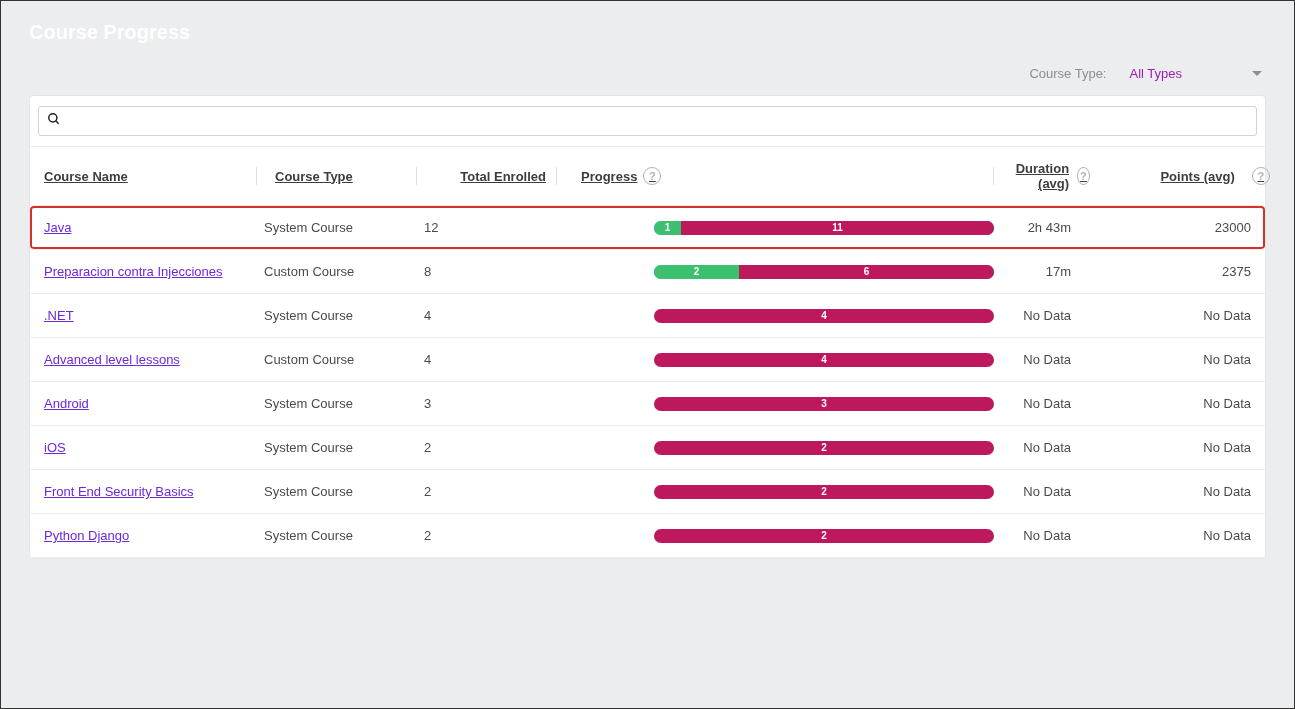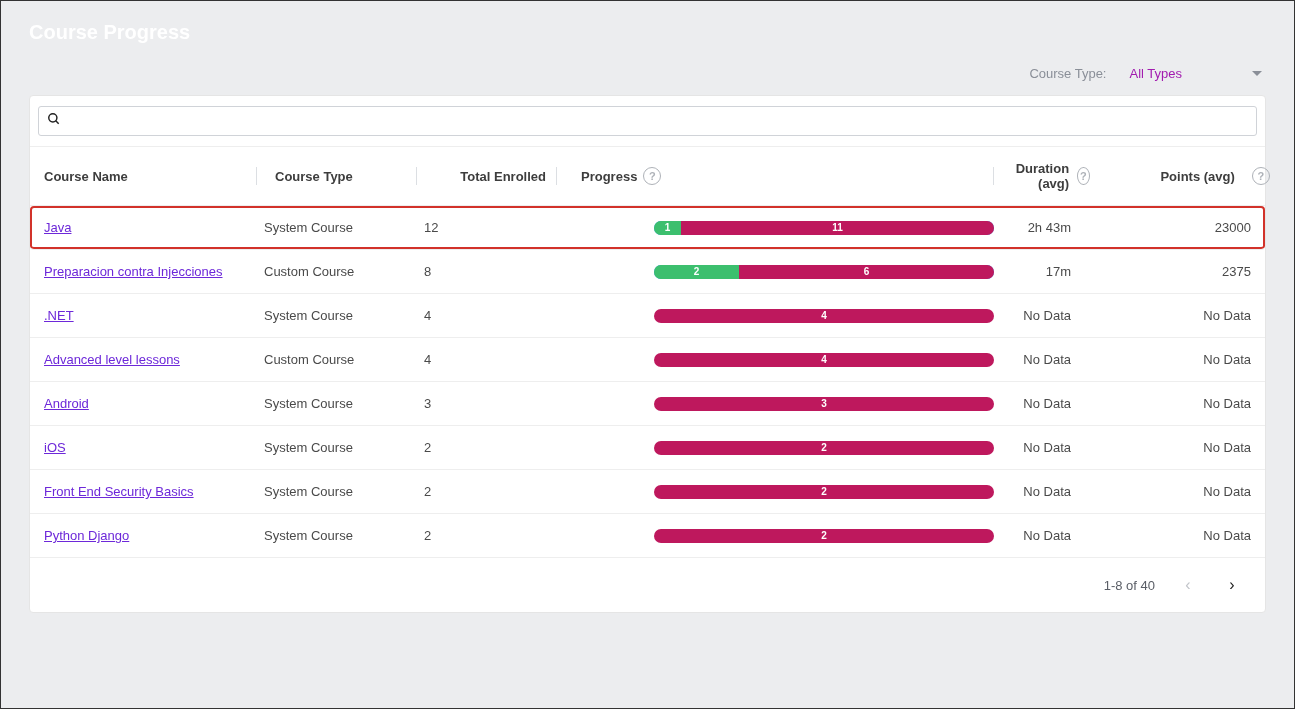--- a/index.html
+++ b/index.html
@@ -15,21 +15,21 @@
 
   .card { background:#fff; margin:0 28px; border:1px solid #e5e5e5; border-radius:4px; padding:0; }
 
   .search-wrap { padding:10px 8px 10px 8px; }
   .search { border:1px solid #d0d3d8; border-radius:3px; height:30px; display:flex; align-items:center; padding:0 8px; }
   .search .mag { font-size:16px; color:#222; }
   .search input { border:none; outline:none; flex:1; font-size:13px; margin-left:6px; background:transparent; }
 
   .table { width:100%; }
   .thead, .trow { display:flex; align-items:center; font-size:13px; }
-  .thead { color:#3d3d3d; font-weight:700; padding:14px 14px; border-top:1px solid #eee; border-bottom:1px solid #eee; position:relative; }
+  .thead { color:#3d3d3d; font-weight:700; padding:14px 14px; border-top:1px solid #eee; border-bottom:1px solid #eee; position:relative;text-decoration:underline; }
   .trow { color:#4a4a4a; padding:14px 14px; border-bottom:1px solid #eee; position:relative; }
 
   .col-name   { flex: 0 0 220px; }
   .col-type   { flex: 0 0 160px; }
   .col-enrol  { flex: 0 0 140px; padding-right:18px; }
   .col-prog-h { flex: 0 0 90px; display:flex; align-items:center; gap:6px; }
   .col-prog   { flex: 0 0 340px; }
   .col-dur    { flex: 1 1 auto; text-align:right; padding-right:10px; display:flex; justify-content:flex-end; align-items:center; gap:8px; }
   .col-pts    { flex: 0 0 170px; text-align:right; display:flex; justify-content:flex-end; align-items:center; gap:17px; }
 
@@ -217,25 +217,16 @@
 
         <div class="seg-blue" style="width:100%">2</div>
       </div>
     </div>
     <div class="col-dur">No Data</div>
     <div class="col-pts">No Data</div>
   </div>
         </div>
     </div>
 
-    <div class="pager">
-      <span>1-8 of 40</span>
-      <span class="pg-btn disabled">
-          <span class="chev">‹</span>
-        </span>
-      <span class="pg-btn">
-          <span class="chev">›</span>
-        </span>
-    </div>
 
   </div>
 
 </div>
 
 </body></html>

